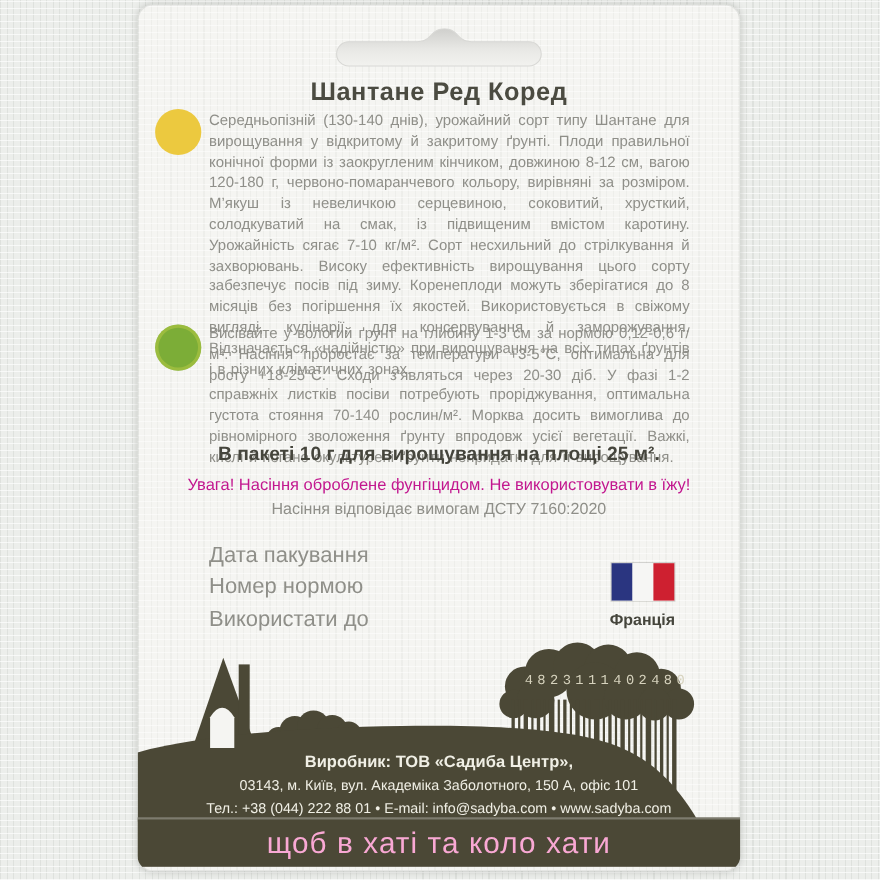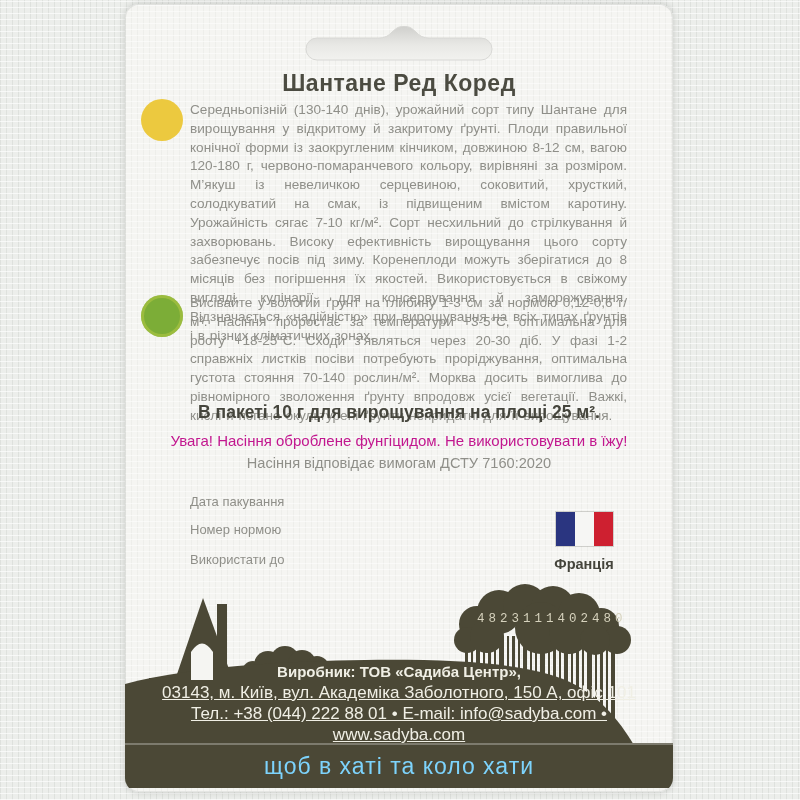--- a/index.html
+++ b/index.html
@@ -36,42 +36,42 @@
   .bullet { position:absolute; left:16px; width:42px; height:42px; border-radius:50%; }
   .para1 { top:97px; }
   .para1 .bullet { top:-2px; background:#ecc93f; }
   .para2 { top:290px; }
   .para2 .bullet { top:1px; background:#7cad37; box-shadow:inset 0 0 0 3px rgba(180,200,70,.55); }
   .center-line { position:absolute; left:0; right:0; text-align:center; }
   .pack-info { top:398px; font-size:17.5px; font-weight:700; color:#45453c; }
   .warning   { top:428px; font-size:15px;  font-weight:400; color:#c2178f; }
   .standard  { top:451px; font-size:14.6px; color:#8f8f89; }
   .storage   { top:473px; font-size:14.6px; color:#8f8f89; }
-  .field-label { position:absolute; left:65px; font-size:13px; color:#8f8f89; }
+  .field-label { position:absolute; left:65px; font-size:20px; color:#8f8f89; }
   .f1 { top:490px; } .f2 { top:518px; } .f3 { top:548px; }
   .brand-name { position:absolute; right:60px; top:487px; font-size:15px; font-weight:700; color:#45453c; }
   .flag { position:absolute; right:60px; top:508px; width:57px; height:34px;
           display:flex; box-shadow:0 0 0 1px rgba(150,150,145,.4); }
   .flag div { flex:1; }
   .country { position:absolute; right:29px; top:552px; width:120px; text-align:center;
              font-size:14.5px; font-weight:700; color:#45453c; }
   .scene { position:absolute; left:0; top:578px; width:548px; height:165px; }
   .barcode-num {
     position:absolute; left:352px; top:608px; width:140px; text-align:center;
     font-size:12.5px; letter-spacing:4px; color:#d6d2bd; font-weight:400;font-family:Liberation Mono, monospace;
   }
   .address { position:absolute; left:0; right:0; bottom:47px; text-align:center; color:#f0efe5; }
   .addr1 { font-size:15px; font-weight:700; line-height:21px; }
-  .addr2, .addr3 { font-size:17px; line-height:21px;text-decoration:underline; }
+  .addr2, .addr3 { font-size:13px; line-height:21px; }
   .tagline-band {
     position:absolute; left:0; right:0; top:739px; height:45px;
     background:#4b4836; border-top:2px solid rgba(255,255,255,.28);
     display:flex; align-items:center; justify-content:center;
   }
-  .tagline { font-size:23px; color:#7dd3fc; letter-spacing:1px; }
+  .tagline { font-size:27px; color:#f9a8d4; letter-spacing:1px; }
 </style>
 </head>
 <body>
 
 <div class="packet">
 
   <svg class="hang-slot" width="190" height="36" viewBox="0 0 190 36">
     <defs>
       <linearGradient id="slotg" x1="0" y1="0" x2="0" y2="1">
         <stop offset="0" stop-color="#cfcfcc"></stop>

